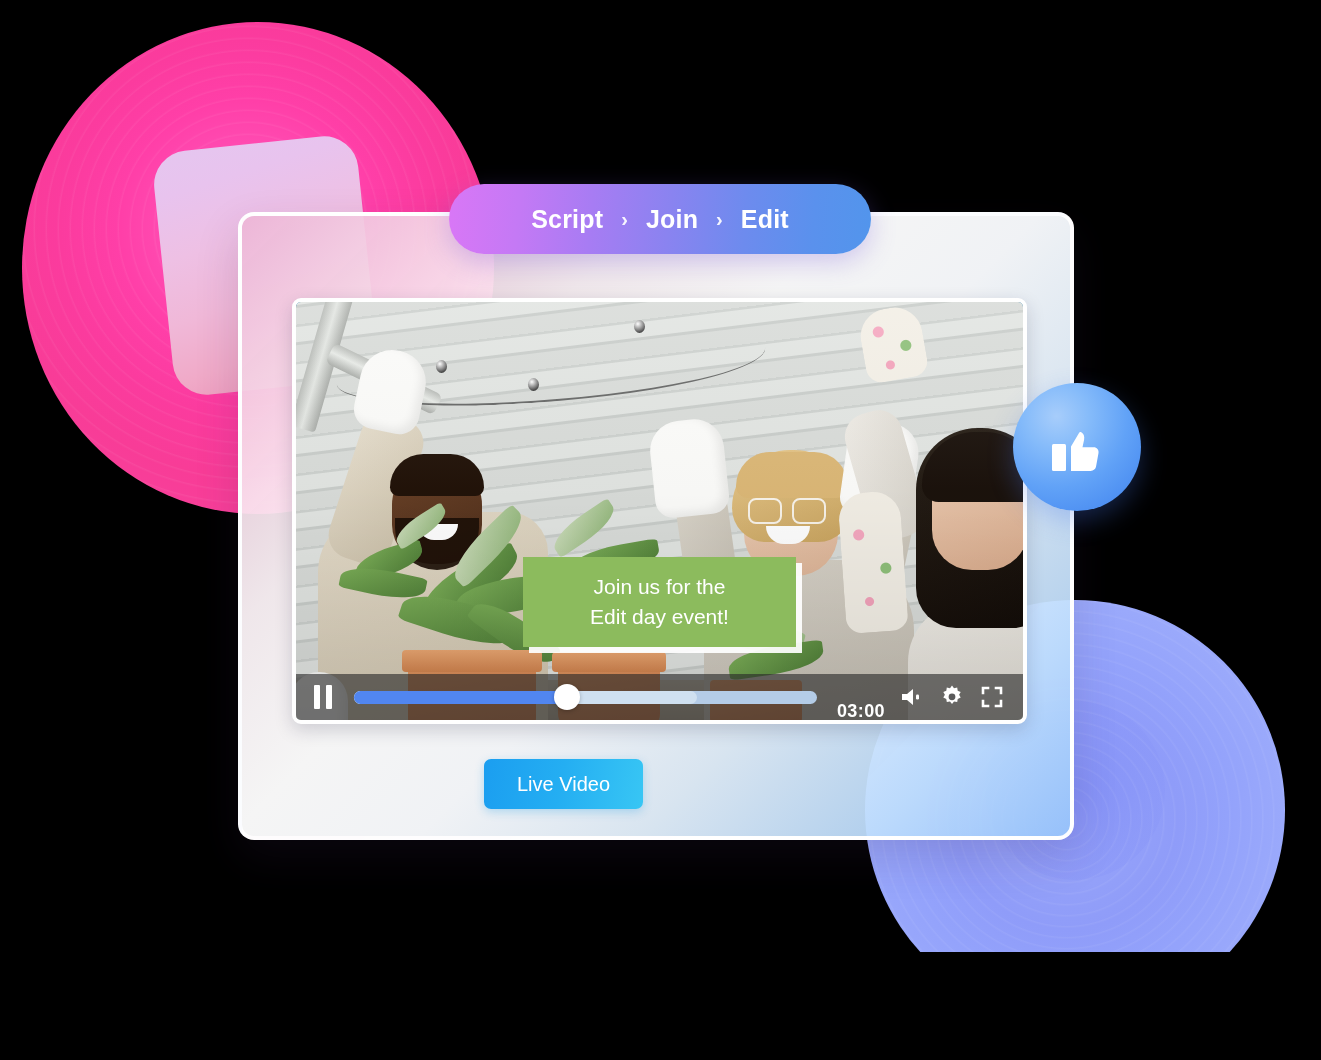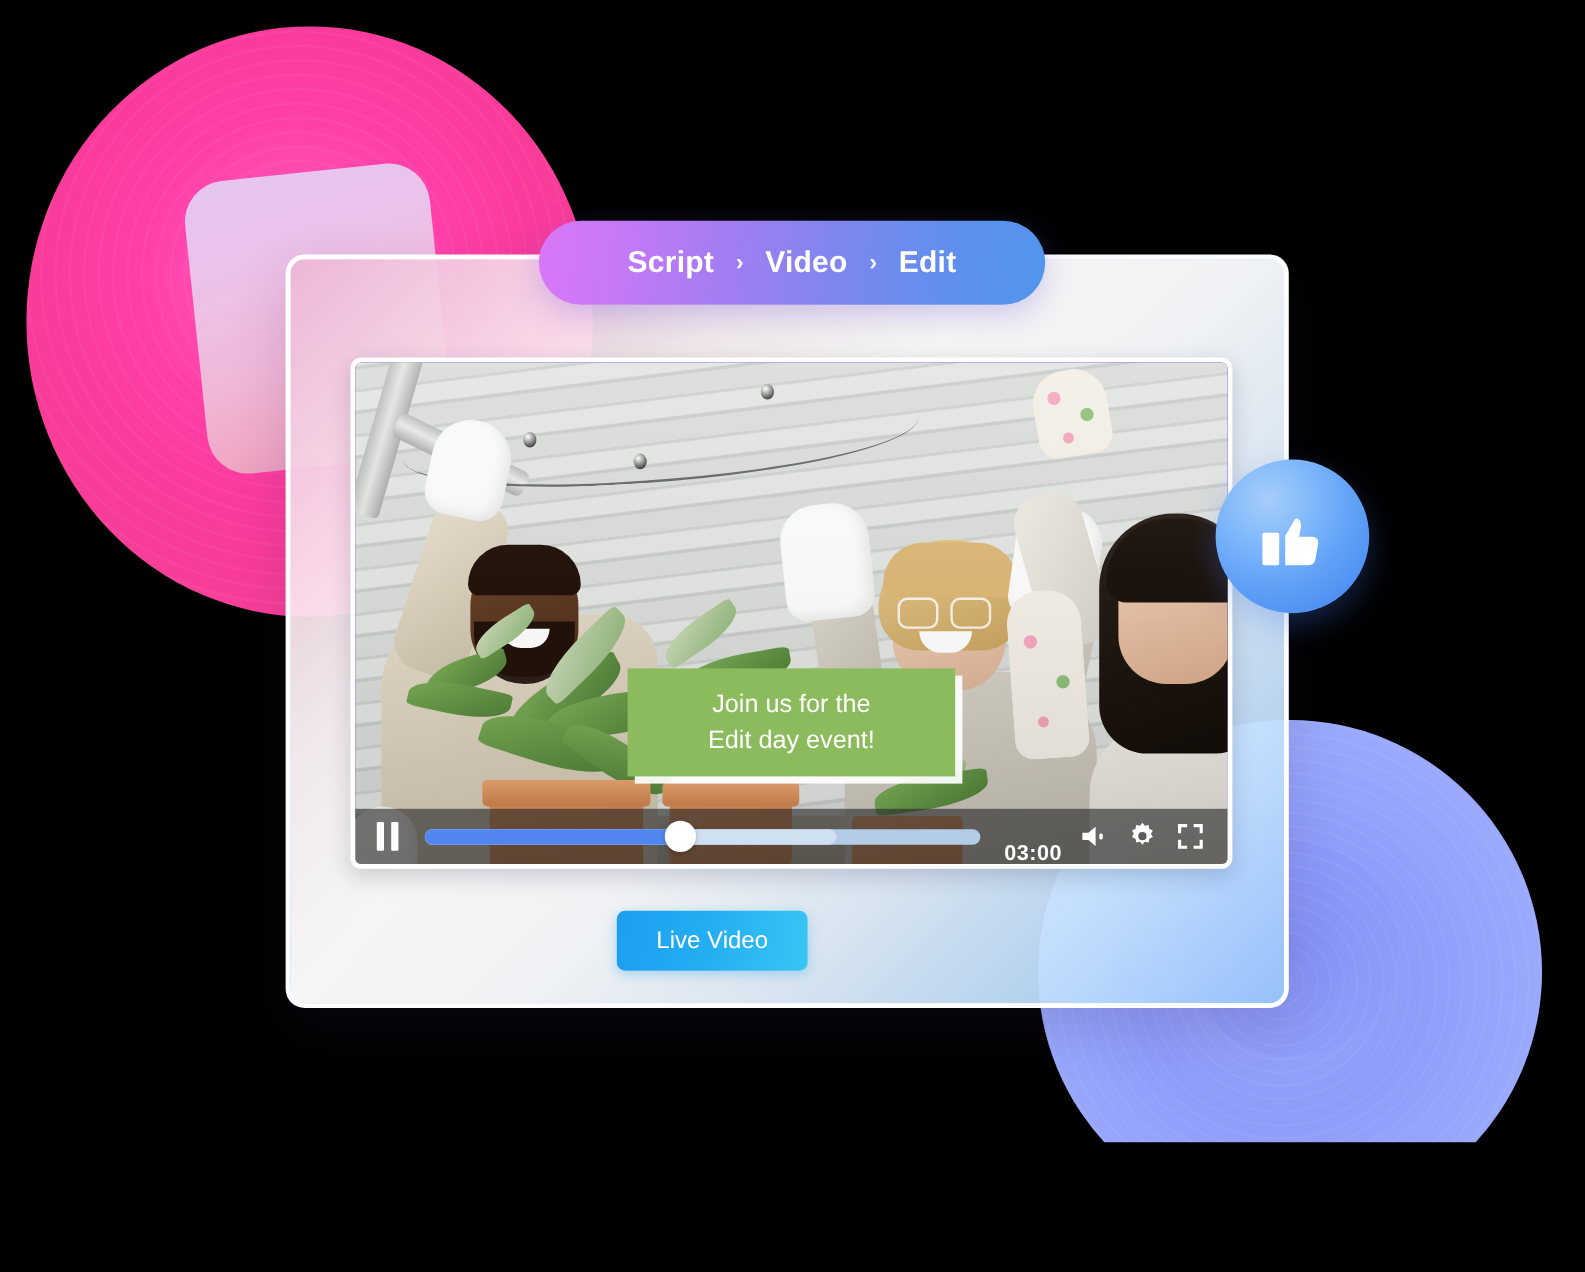--- a/index.html
+++ b/index.html
@@ -243,21 +243,21 @@
   #video-frame {
     position: absolute;
     left: 292px;
     top: 298px;
     width: 735px;
     height: 426px;
     border-radius: 9px;
     border: 4px solid #ffffff;
     box-sizing: border-box;
     overflow: hidden;
-    background: #6d28d9;
+    background: #0369a1;
     box-shadow: 0 6px 18px rgba(30,30,60,0.18);
   }
   #video-photo {
     position: absolute;
     inset: 0;
     overflow: hidden;
   }
   
   .wall {
     position: absolute;
@@ -598,21 +598,20 @@
   .mode-btn {
     border: none;
     border-radius: 7px;
     font-family: "Liberation Sans", sans-serif;
     font-size: 20px;
     cursor: pointer;
     height: 50px;
     display: flex;
     align-items: center;
     justify-content: center;
-    margin-left: 30px;
   }
   #btn-live {
     width: 159px;
     background: linear-gradient(100deg,#1b9ef0 0%,#24aef2 48%,#38c6f4 100%);
     color: #ffffff;
     box-shadow: 0 3px 10px rgba(40,160,230,0.30);
   }
   #btn-animation {
     width: 165px;
     background: #ffffff;
@@ -634,21 +633,21 @@
   <div class="blob" id="blob-blue-ring"></div>
   <div class="blob" id="blob-blue-edge"></div>
 
   <div id="deco-square"></div>
 
   <div id="card"></div>
 
   <div id="breadcrumb">
     <span class="crumb">Script</span>
     <span class="crumb-sep">›</span>
-    <span class="crumb">Video</span>
+    <span class="crumb">Join</span>
     <span class="crumb-sep">›</span>
     <span class="crumb">Edit</span>
   </div>
 
   <div id="video-frame">
 
     <div id="video-photo">
       <div class="wall"></div>
       <div class="pipe"></div>
       <div class="pipe2"></div>

